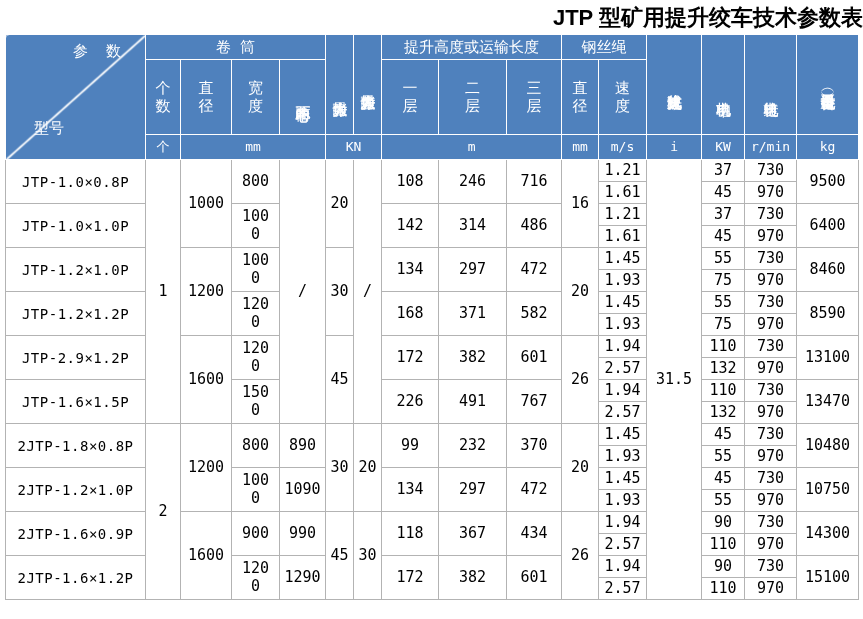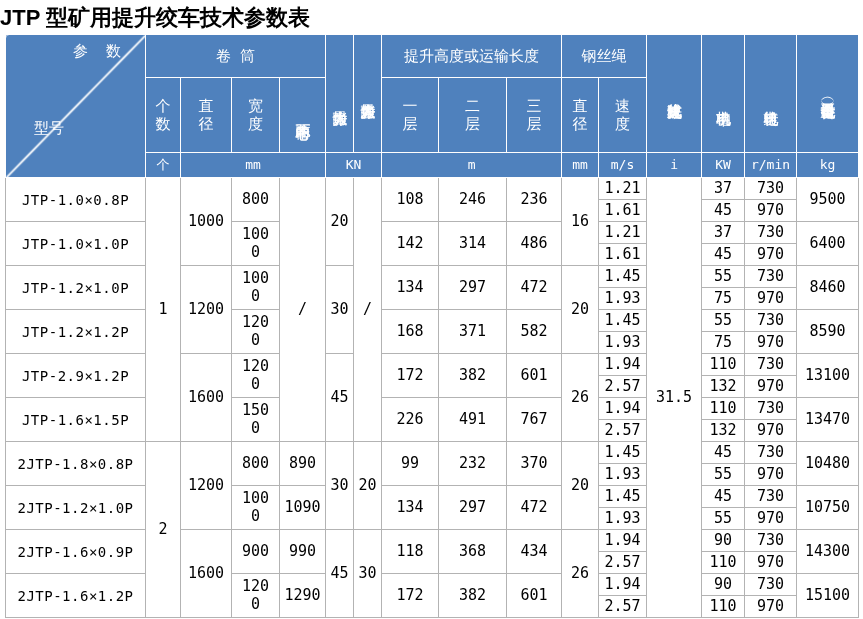--- a/index.html
+++ b/index.html
@@ -1,25 +1,25 @@
 <!DOCTYPE html>
 <html><head>
 <meta charset="utf-8">
 <style>
   * { box-sizing: border-box; }
   html,body { margin:0; padding:0; background:#fff; }
   .page { width:863px; height:619px; font-family:"DejaVu Sans Mono", monospace; color:#000; overflow:hidden; }
-  .title { margin:0; padding:5px 0 3px 0; text-align:left; font-family:"Liberation Sans", sans-serif;
+  .title { margin:0; padding:5px 0 3px 0; text-align:right; font-family:"Liberation Sans", sans-serif;
            font-weight:bold; font-size:22px; line-height:1.2; color:#000; }
   table.spec { border-collapse:collapse; table-layout:fixed; width:853px; margin:0 5px; }
 
   
   thead th { background:#4f81bd; color:#fff; border:1px solid #fffefe; font-weight:normal;
              font-size:15px; padding:0; text-align:center; vertical-align:middle; line-height:1.25; }
-  tr.h-a { height:43px; }
+  tr.h-a { height:25px; }
   tr.h-b { height:75px; }
   tr.h-c { height:25px; }
   .pre { white-space:pre-line; }
   .vtext { display:inline-block; writing-mode:vertical-rl; text-orientation:mixed; line-height:1.12; }
   .h5 { height:80px; }
   .h3 { height:50px; }
   th.unit { font-size:13px; }
   th.corner { position:relative; padding:0;
       background-image:linear-gradient(to bottom right, rgba(0,0,0,0) calc(50% - 1.4px),
         #ffffff calc(50% - 0.4px), #ffffff calc(50% + 0.4px), rgba(0,0,0,0) calc(50% + 1.4px)); }
@@ -111,21 +111,21 @@
       <tr>
         <td class="model" rowspan="2">JTP-1.0×0.8P</td>
         <td rowspan="12">1</td>
         <td rowspan="4">1000</td>
         <td class="w-col" rowspan="2">800</td>
         <td rowspan="12">/</td>
         <td rowspan="4">20</td>
         <td rowspan="12">/</td>
         <td rowspan="2">108</td>
         <td rowspan="2">246</td>
-        <td rowspan="2">236</td>
+        <td rowspan="2">716</td>
         <td rowspan="4">16</td>
         <td>1.21</td>
         <td rowspan="20">31.5</td>
         <td>37</td>
         <td>730</td>
         <td rowspan="2">9500</td>
       </tr>
       <tr>
         <td>1.61</td>
         <td>45</td>
@@ -265,21 +265,21 @@
       </tr>
 
       <tr>
         <td class="model" rowspan="2">2JTP-1.6×0.9P</td>
         <td rowspan="4">1600</td>
         <td class="w-col" rowspan="2">900</td>
         <td rowspan="2">990</td>
         <td rowspan="4">45</td>
         <td rowspan="4">30</td>
         <td rowspan="2">118</td>
-        <td rowspan="2">368</td>
+        <td rowspan="2">367</td>
         <td rowspan="2">434</td>
         <td rowspan="4">26</td>
         <td>1.94</td>
         <td>90</td>
         <td>730</td>
         <td rowspan="2">14300</td>
       </tr>
       <tr>
         <td>2.57</td>
         <td>110</td>

